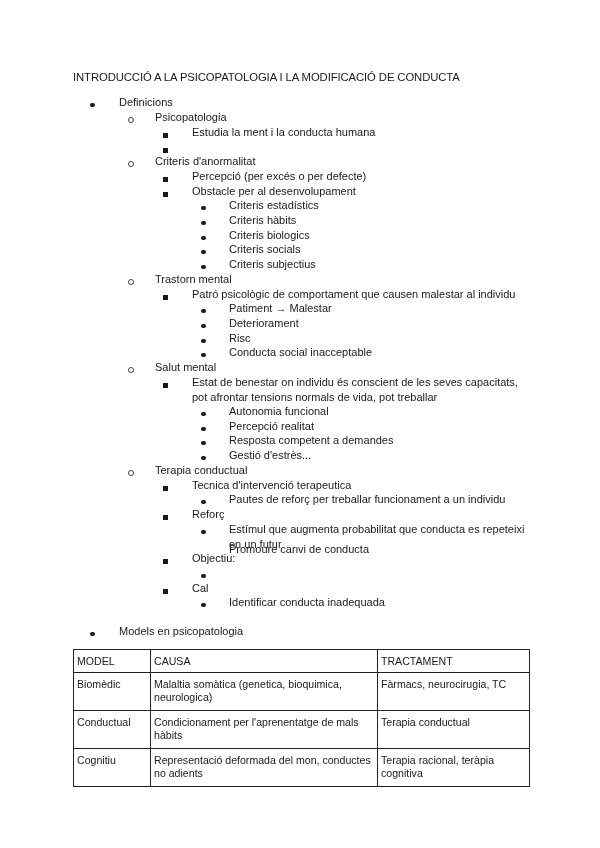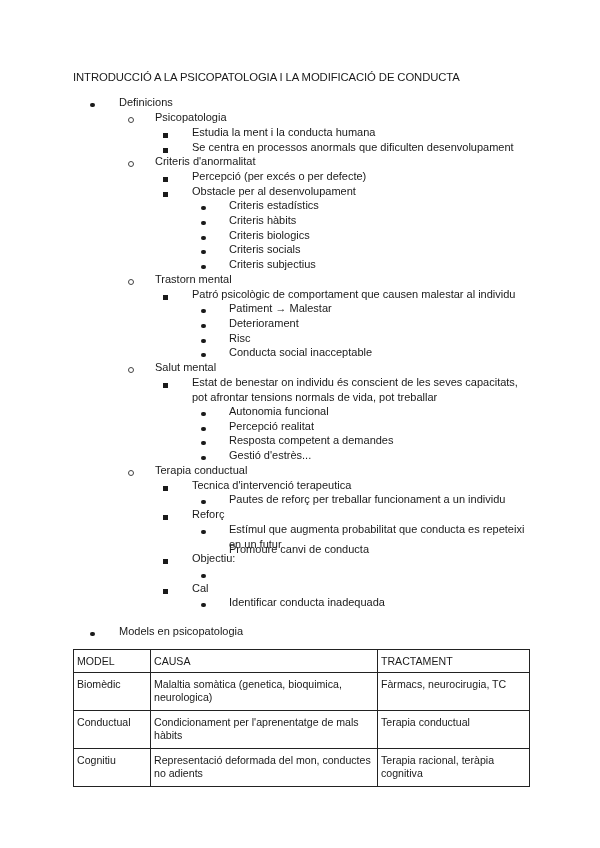--- a/index.html
+++ b/index.html
@@ -25,21 +25,20 @@
   <div class="title">INTRODUCCIÓ A LA PSICOPATOLOGIA I LA MODIFICACIÓ DE CONDUCTA</div>
 
   <span class="bul b-disc" style="left:90px;top:97px"></span>
   <div class="line" style="left:107px;top:95px">Definicions</div>
 
   <span class="bul b-circle" style="left:128px;top:112px"></span>
   <div class="line" style="left:143px;top:110px">Psicopatologia</div>
   <span class="bul b-square" style="left:163px;top:127px"></span>
   <div class="line" style="left:180px;top:125px">Estudia la ment i la conducta humana</div>
   <span class="bul b-square" style="left:163px;top:142px"></span>
-  <div class="line" style="left:180px;top:140px">Se centra en processos anormals que dificulten desenvolupament</div>
 
   <span class="bul b-circle" style="left:128px;top:156px"></span>
   <div class="line" style="left:143px;top:154px">Criteris d'anormalitat</div>
   <span class="bul b-square" style="left:163px;top:171px"></span>
   <div class="line" style="left:180px;top:169px">Percepció (per excés o per defecte)</div>
   <span class="bul b-square" style="left:163px;top:186px"></span>
   <div class="line" style="left:180px;top:184px">Obstacle per al desenvolupament</div>
   <span class="bul b-disc" style="left:201px;top:200px"></span>
   <div class="line" style="left:217px;top:198px">Criteris estadístics</div>
   <span class="bul b-disc" style="left:201px;top:215px"></span>

